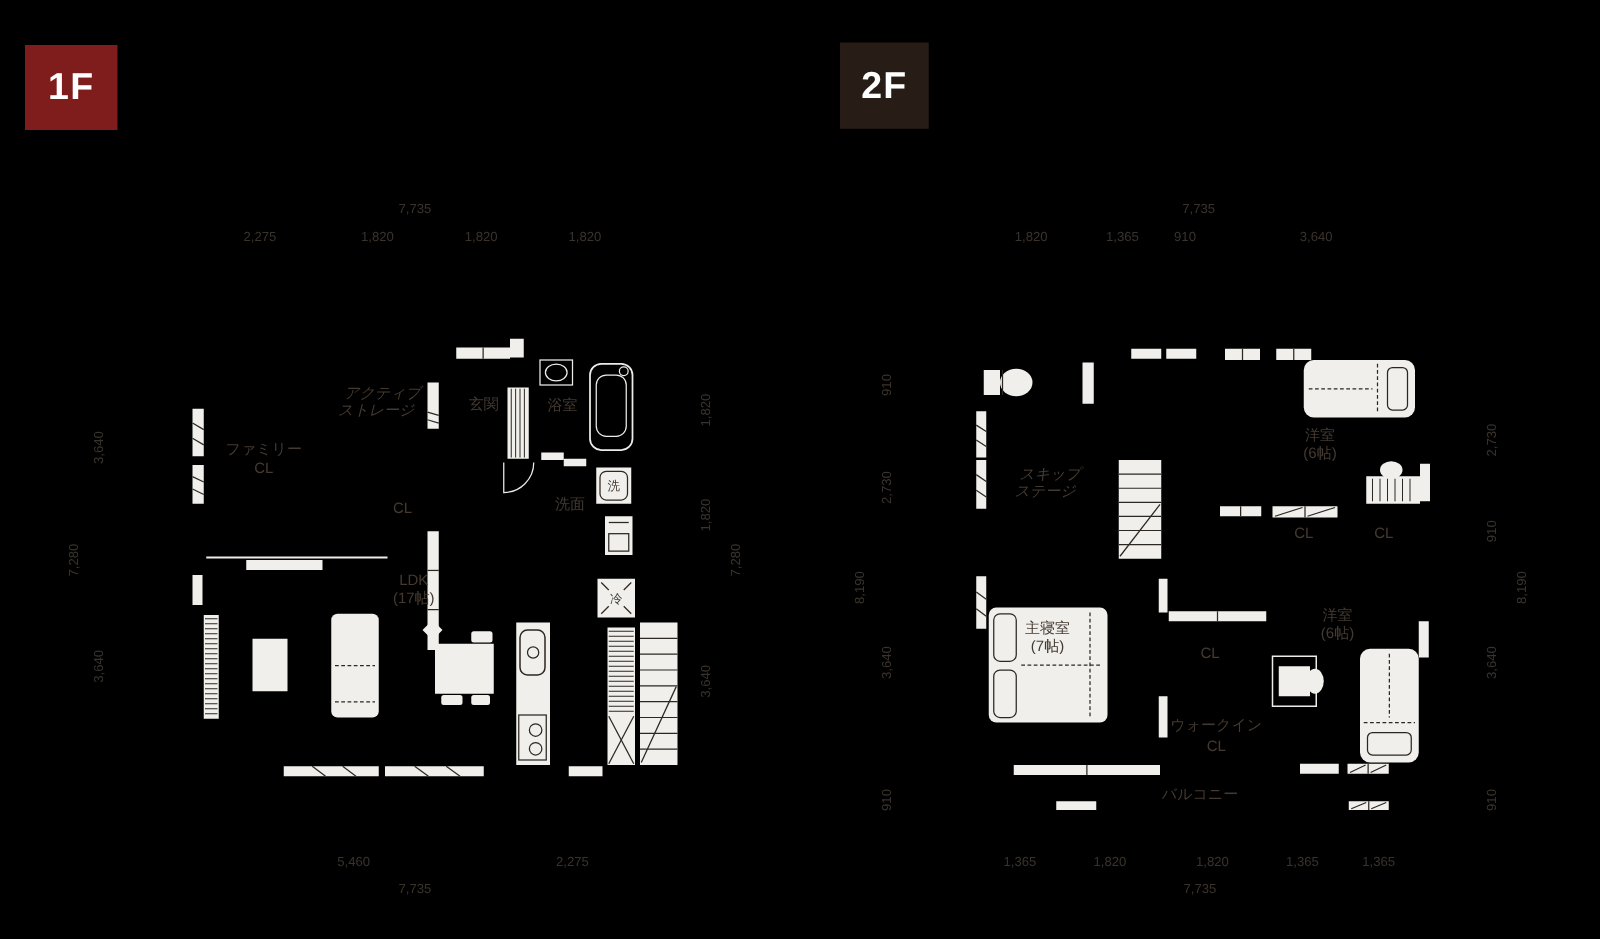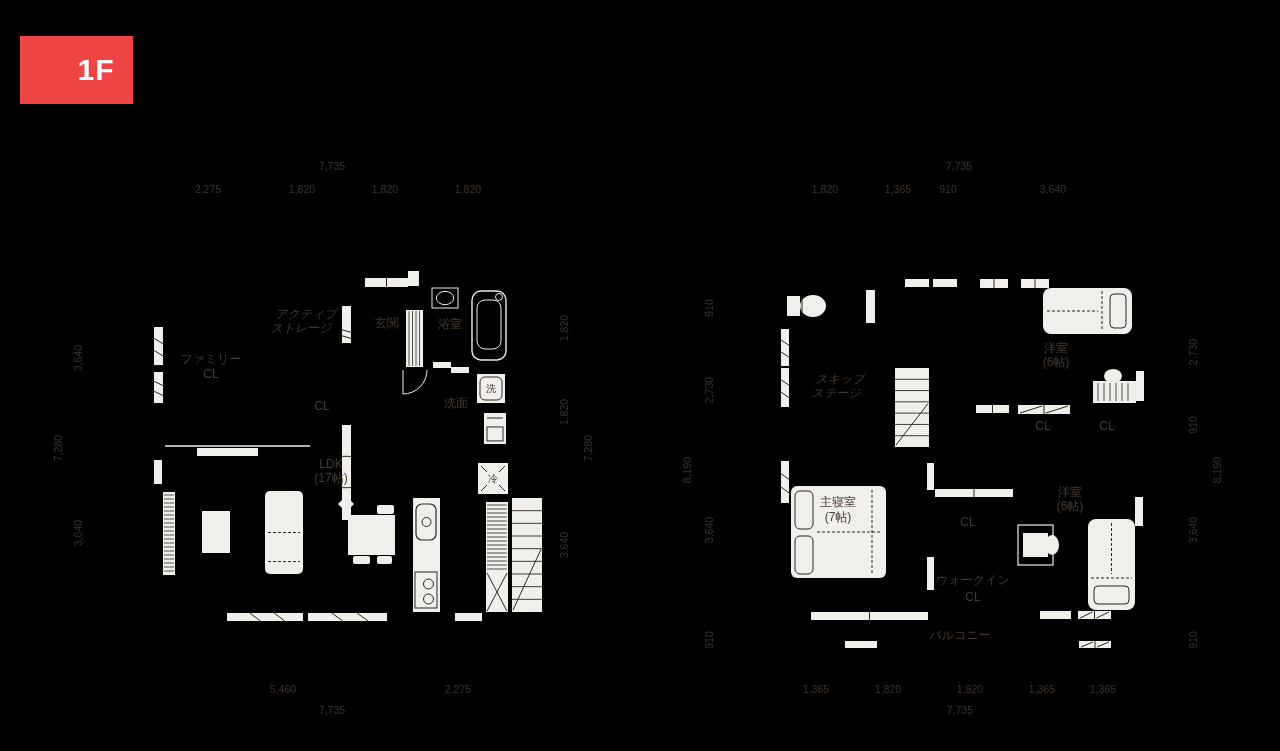--- a/index.html
+++ b/index.html
@@ -511,16 +511,19 @@
       <g>
         <text text-anchor="middle" font-size="10.5" font-family="&quot;Liberation Sans&quot;, sans-serif" fill="#3a332c" transform="translate(1042 693)">1,365</text>
       </g>
       <g>
         <text text-anchor="middle" font-size="10.5" font-family="&quot;Liberation Sans&quot;, sans-serif" fill="#3a332c" transform="translate(1103 693)">1,365</text>
       </g>
       <g>
         <text text-anchor="middle" font-size="10.5" font-family="&quot;Liberation Sans&quot;, sans-serif" fill="#3a332c" transform="translate(960 714)">7,735</text>
       </g>
     </svg>
-  <div class="badge" id="badge-1f" style="left: 20px; top: 36px; width: 74px; height: 68px; background: #ef4444; color: rgb(255, 255, 255); padding-left: 39px;">
+  <div class="badge" id="badge-1f" style="left: 20px; top: 36px; width: 74px; height: 68px; background: #7f1d1d; color: rgb(255, 255, 255);">
     <span>1F</span>
+  </div>
+  <div class="badge" id="badge-2f" style="left: 672px; top: 34px; width: 71px; height: 69px; background: rgb(40, 28, 22); color: rgb(255, 255, 255);">
+    <span>2F</span>
   </div>
 </div>
 
 </body></html>

